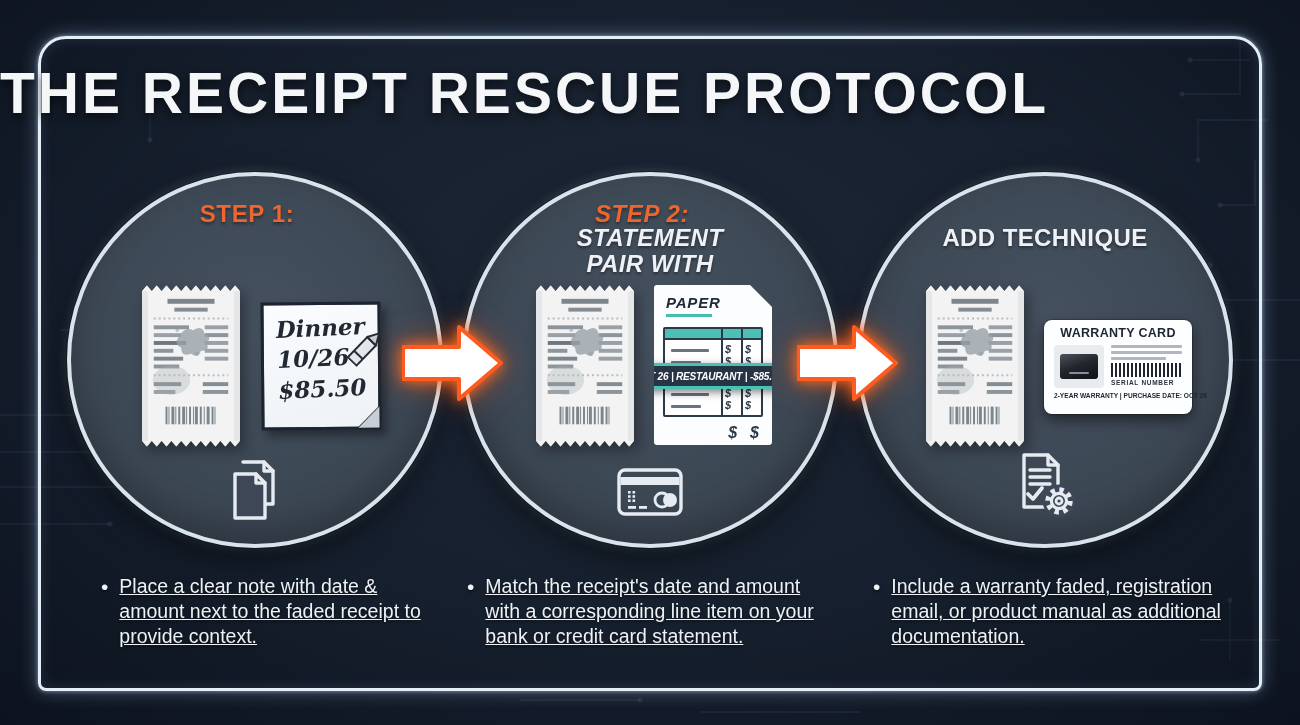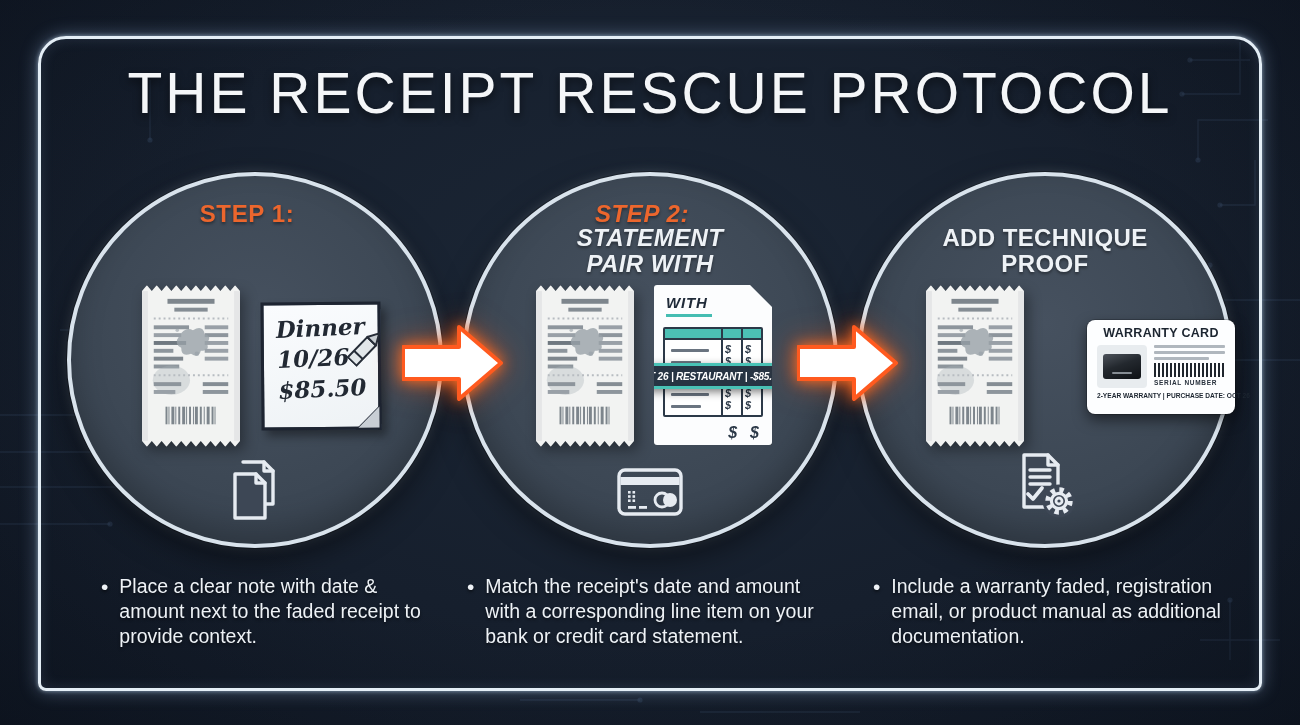--- a/index.html
+++ b/index.html
@@ -8,22 +8,22 @@
   .canvas { position:relative; width:1300px; height:725px; overflow:hidden;
             background: radial-gradient(ellipse at 50% 42%, #1c2736 0%, #161f2d 55%, #121a27 100%);
             font-family:"Liberation Sans", sans-serif; }
   .circuit { position:absolute; inset:0; z-index:0; }
   .vignette { position:absolute; inset:0; z-index:1; pointer-events:none;
               background: radial-gradient(ellipse at 50% 45%, rgba(0,0,0,0) 55%, rgba(4,8,16,.38) 100%); }
   .frame { position:absolute; left:38px; top:36px; right:38px; bottom:34px; z-index:2;
            border:3px solid #e4eef6; border-radius:28px 28px 8px 8px;
            box-shadow: 0 0 18px rgba(165,200,240,.40), 0 0 4px rgba(210,230,250,.55),
                        inset 0 0 14px rgba(165,200,240,.14); }
-  .page-title { position:absolute; top:60px; left:0; width:100%; z-index:3; text-align:center;
-                font-size:57px; font-weight:normal; letter-spacing:3px; color:#f4f6f8;
+  .page-title { position:absolute; top:60px; left:0; width:100%; z-index:3; 
+                font-size:57px; font-weight:bold; letter-spacing:3px; color:#f4f6f8;
                 text-shadow: 0 4px 8px rgba(0,0,0,.55); }
 
   
   .step-circle { position:absolute; top:172px; width:376px; height:376px; z-index:3;
                  border-radius:50%;
                  background: radial-gradient(circle at 50% 40%, #46515f 0%, #3d4855 55%, #36414e 100%);
                  border:4px solid #d9e3ec;
                  box-shadow: 0 0 0 1px rgba(0,0,0,.35), 0 10px 30px rgba(0,0,0,.5),
                              0 0 12px rgba(215,230,250,.22), inset 0 -14px 30px rgba(0,0,0,.22); }
   .circle-1 { left:67px; } .circle-2 { left:462px;font-style:italic; } .circle-3 { left:857px; }
@@ -75,21 +75,21 @@
                     background:#273443; border:3px solid #49c2b6; border-radius:9px;
                     display:flex; align-items:center; justify-content:center;
                     font-size:10px; font-weight:bold; letter-spacing:-.2px; color:#fff;
                     white-space:nowrap; box-shadow: 0 3px 8px rgba(0,0,0,.5); }
   .bank-bottom-dollars { position:absolute; bottom:3px; right:13px; display:flex; gap:13px;
                          font-size:16px; font-weight:bold; color:#2c3948; }
 
   
   .warranty-card { position:absolute; left:183px; top:144px; width:148px; height:94px;
                    background:#fdfeff; border-radius:8px; padding:6px 10px;
-                   box-shadow: 0 6px 14px rgba(0,0,0,.5), 0 0 0 1px rgba(0,0,0,.2); margin-left: 43px; }
+                   box-shadow: 0 6px 14px rgba(0,0,0,.5), 0 0 0 1px rgba(0,0,0,.2); }
   .warranty-title { text-align:center; font-size:12.5px; font-weight:bold;
                     letter-spacing:.3px; color:#1c2530; }
   .warranty-body { display:flex; gap:7px; margin-top:5px; }
   .product-panel { width:50px; height:43px; background:#e8ecef; border-radius:4px;
                    display:flex; align-items:center; justify-content:center; }
   .product-box { width:38px; height:25px; border-radius:3px; position:relative;
                  background:linear-gradient(160deg,#4d535b 0%,#23282e 45%,#0e1115 100%); }
   .product-box::after { content:""; position:absolute; left:9px; bottom:5px; width:20px;
                         height:2px; background:#868d94; border-radius:1px; }
   .warranty-right { flex:1; }
@@ -105,21 +105,21 @@
   .icon-1 { top:282px; } .icon-2 { top:292px; } .icon-3 { top:276px; }
 
   .arrow { position:absolute; top:324px; z-index:4; }
   .arrow-1 { left:402px; } .arrow-2 { left:797px; }
   .arrow svg { filter: drop-shadow(0 0 7px rgba(255,110,35,.95)) drop-shadow(0 0 14px rgba(255,90,20,.55)); }
 
   
   .bullet-item { position:absolute; top:574px; z-index:3; display:flex; gap:11px;
                  color:#eef2f6; text-shadow:0 2px 3px rgba(0,0,0,.45); }
   .bullet-dot { font-size:21px; line-height:1.25; }
-  .bullet-text { font-size:19.5px; line-height:1.28; }
+  .bullet-text { font-size:19.5px; line-height:1.28;text-decoration:underline; }
   .b1 { left:101px; width:322px; } .b2 { left:467px; width:362px; } .b3 { left:873px; width:362px; }
 </style>
 </head>
 <body>
 
 <div class="canvas">
 
   <svg width="0" height="0" style="position:absolute" aria-hidden="true">
     <defs>
       <symbol id="receipt-sym" viewBox="0 0 100 165">
@@ -242,21 +242,21 @@
     <div class="step-label">STEP 2:</div>
     <div class="step-title">
       <span>STATEMENT</span>
       <span>PAIR WITH</span>
     </div>
     <svg class="receipt" style="left:70px; top:109px;" width="98" height="162" viewBox="0 0 100 165">
       <use href="#receipt-sym"></use>
     </svg>
     <div class="bank-doc">
       <div class="bank-fold"></div>
-      <div class="bank-label">WITH</div>
+      <div class="bank-label">PAPER</div>
       <div class="bank-underline"></div>
       <div class="bank-table">
         <div class="bank-table-head"></div>
         <div class="bank-col c1"></div>
         <div class="bank-col c2"></div>
         <div class="bank-dash" style="left:6px; top:20px; width:38px;"></div>
         <span class="ds" style="left:60px; top:14px;">$</span>
         <span class="ds" style="left:80px; top:14px;">$</span>
         <div class="bank-dash" style="left:6px; top:32px; width:30px;"></div>
         <span class="ds" style="left:60px; top:26px;">$</span>
@@ -288,21 +288,20 @@
           <rect x="22" y="38" width="8" height="2.8"></rect>
       </g>
       <circle cx="45" cy="32" r="7" fill="none" stroke="#e6ebf1" stroke-width="2.8"></circle>
       <circle cx="53" cy="32" r="7" fill="#e6ebf1"></circle>
     </svg>
   </section>
 
   <section class="step-circle circle-3">
     <div class="step-title">
       <span>ADD TECHNIQUE</span>
-      <span>PROOF</span>
     </div>
     <svg class="receipt" style="left:65px; top:109px;" width="98" height="162" viewBox="0 0 100 165">
       <use href="#receipt-sym"></use>
     </svg>
     <div class="warranty-card">
       <div class="warranty-title">WARRANTY CARD</div>
       <div class="warranty-body">
         <div class="product-panel">
           <div class="product-box"></div>
         </div>

